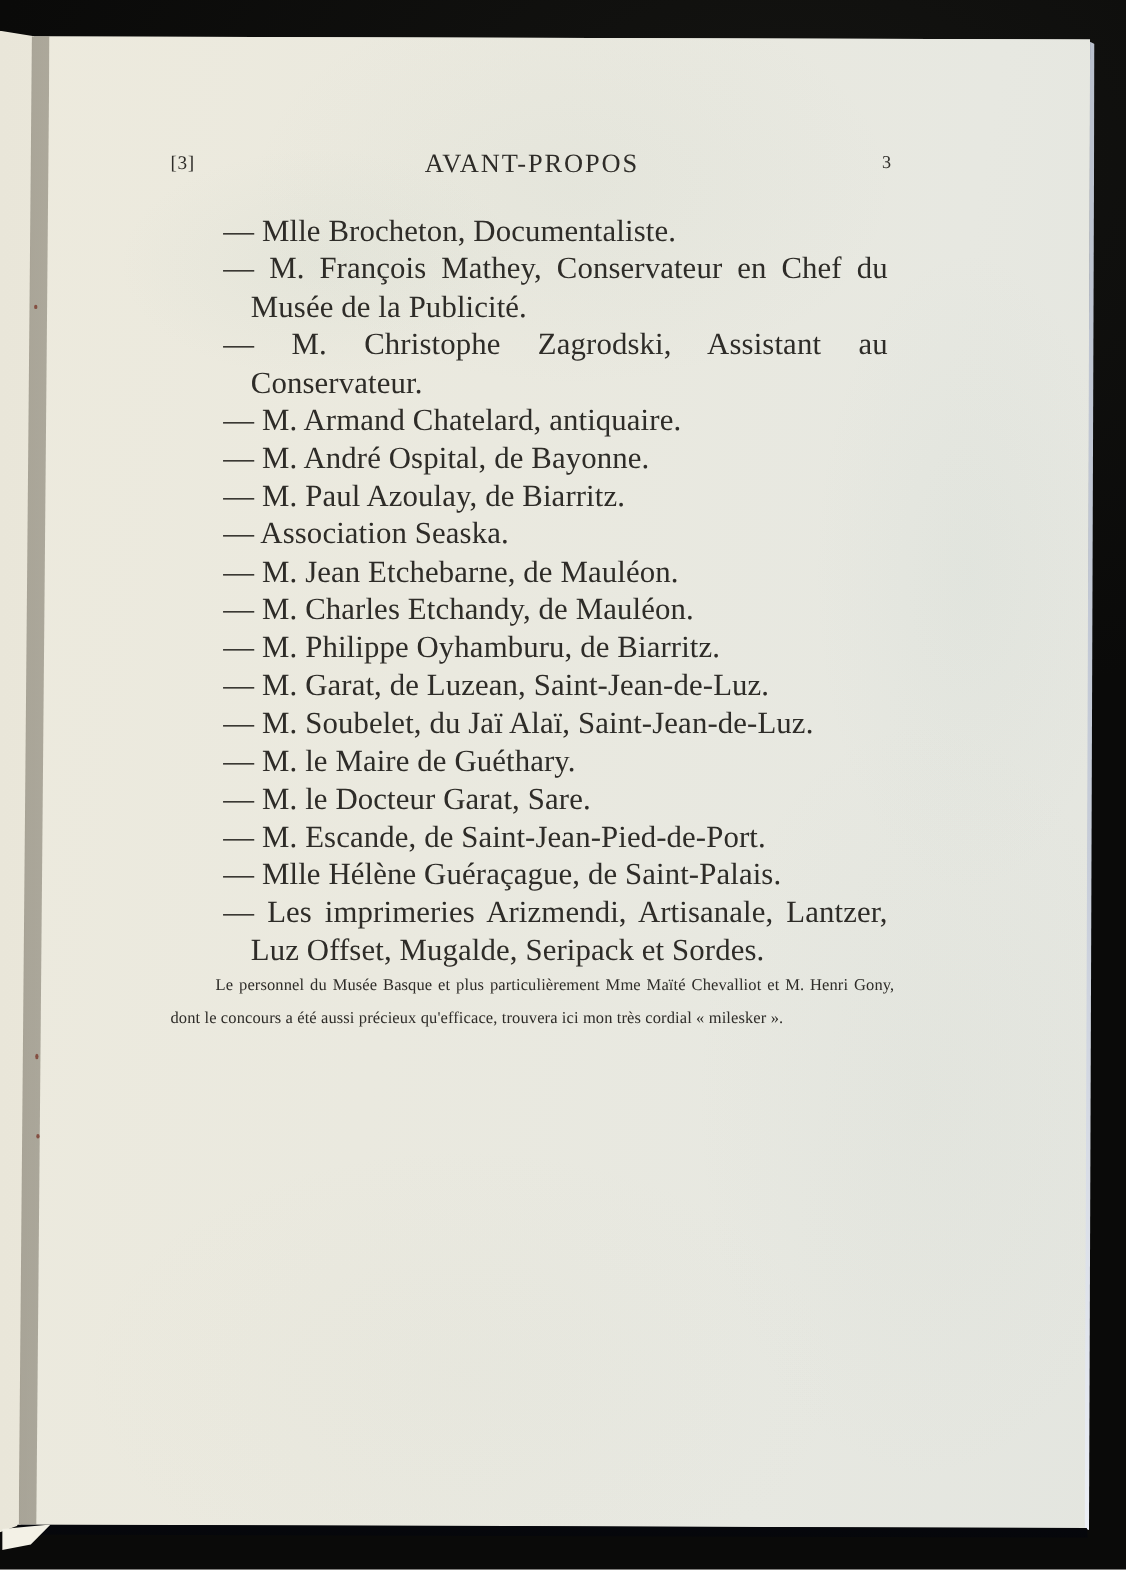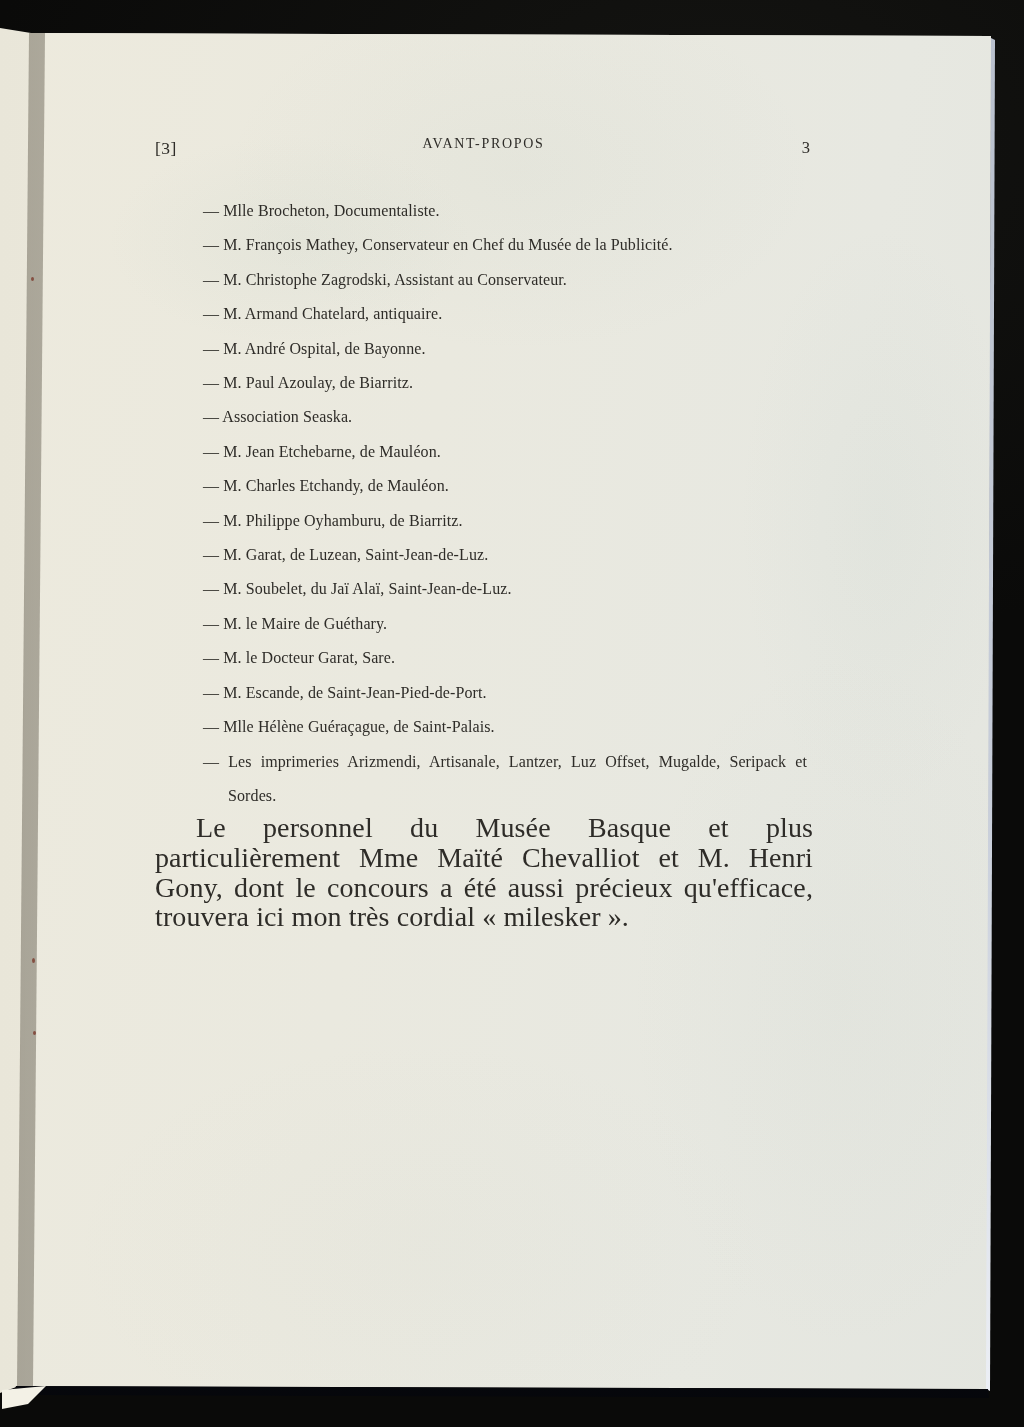--- a/index.html
+++ b/index.html
@@ -71,41 +71,41 @@
 
   .header {
     position: absolute; left: 155px; top: 136px; width: 657px; height: 26px;
   }
   .folio-left {
     position: absolute; left: 0; top: 2px;
     font-size: 17.5px; letter-spacing: .5px;
   }
   .running-title {
     position: absolute; left: 50%; transform: translateX(-50%); top: 0;
-    font-size: 14px; letter-spacing: 1.7px;
+    font-size: 24px; letter-spacing: 1.7px;
   }
   .folio-right {
     position: absolute; right: 2px; top: 2px;
     font-size: 16.5px;
   }
 
   .flow {
     position: absolute; left: 203px; top: 194px; width: 604px;
   }
   .name-list { width: 604px; }
   .list-item {
-    font-size: 16px; line-height: 34.4px;
+    font-size: 28px; line-height: 34.4px;
     text-align: justify;
     padding-left: 25px; text-indent: -25px;
     letter-spacing: .1px;
   }
   .closing {
     margin: 0 0 0 -48px; padding: 0;
     width: 658px;
-    font-size: 28px; line-height: 29.7px;
+    font-size: 15px; line-height: 29.7px;
     text-align: justify; text-indent: 41px;
     letter-spacing: .1px;
   }
   .signature {
     margin-top: 19px; margin-left: 268px;
     font-size: 19.6px; line-height: 34.5px;
     letter-spacing: .3px;
   }
 </style>
 </head>

